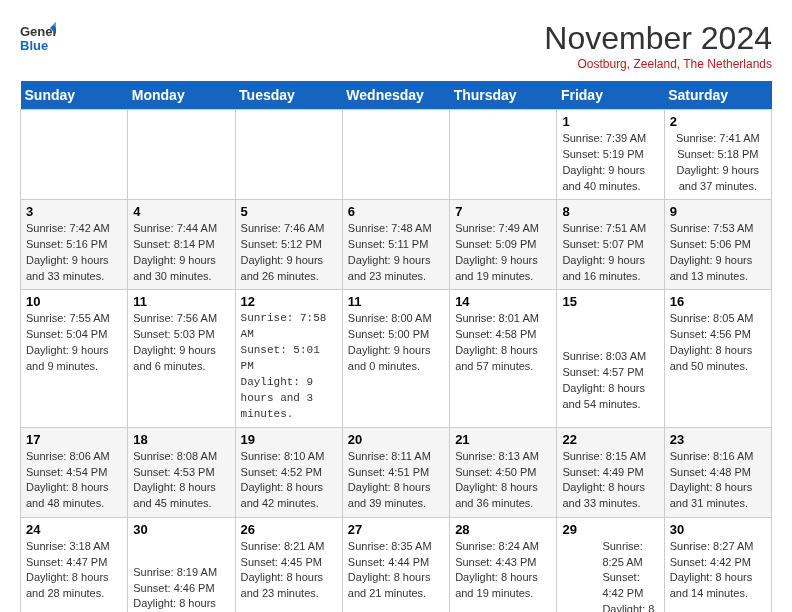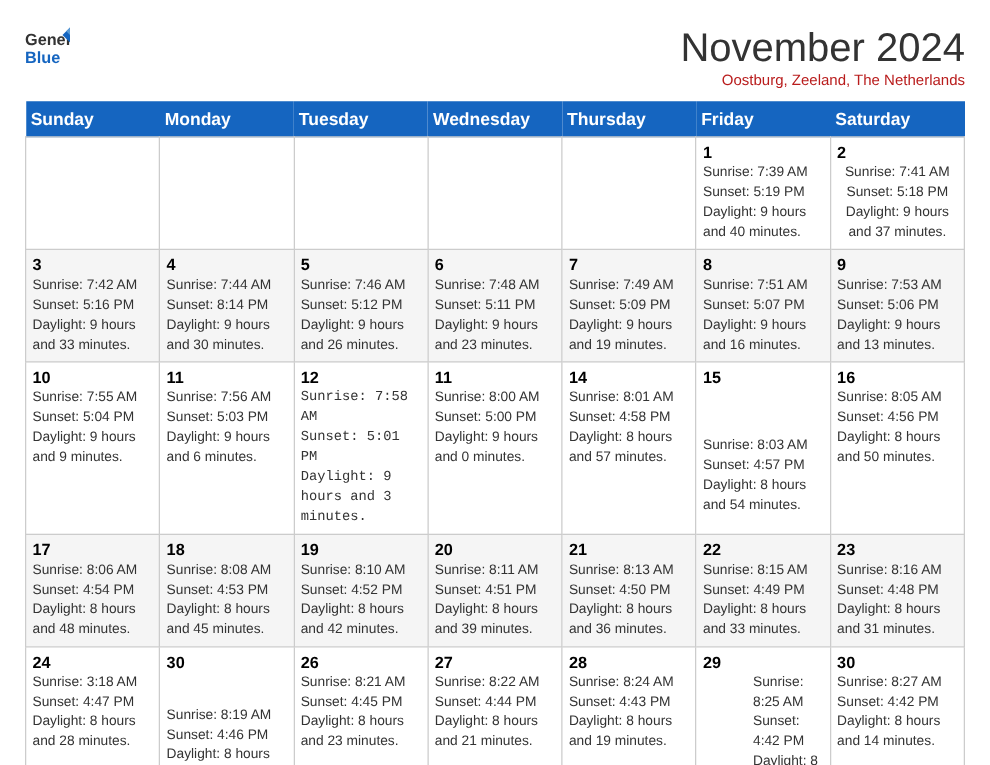--- a/index.html
+++ b/index.html
@@ -272,21 +272,21 @@
 Daylight: 8 hours and 26 minutes.</div>
         </td>
         <td>
           <span class="day-num">26</span>
           <div class="day-info" style="white-space: pre-line;">Sunrise: 8:21 AM
 Sunset: 4:45 PM
 Daylight: 8 hours and 23 minutes.</div>
         </td>
         <td>
           <span class="day-num">27</span>
-          <div class="day-info" style="white-space: pre-line;">Sunrise: 8:22 AM
+          <div class="day-info" style="white-space: pre-line;">Sunrise: 8:35 AM
 Sunset: 4:44 PM
 Daylight: 8 hours and 21 minutes.</div>
         </td>
         <td>
           <span class="day-num">28</span>
           <div class="day-info" style="white-space: pre-line;">Sunrise: 8:24 AM
 Sunset: 4:43 PM
 Daylight: 8 hours and 19 minutes.</div>
         </td>
         <td>

